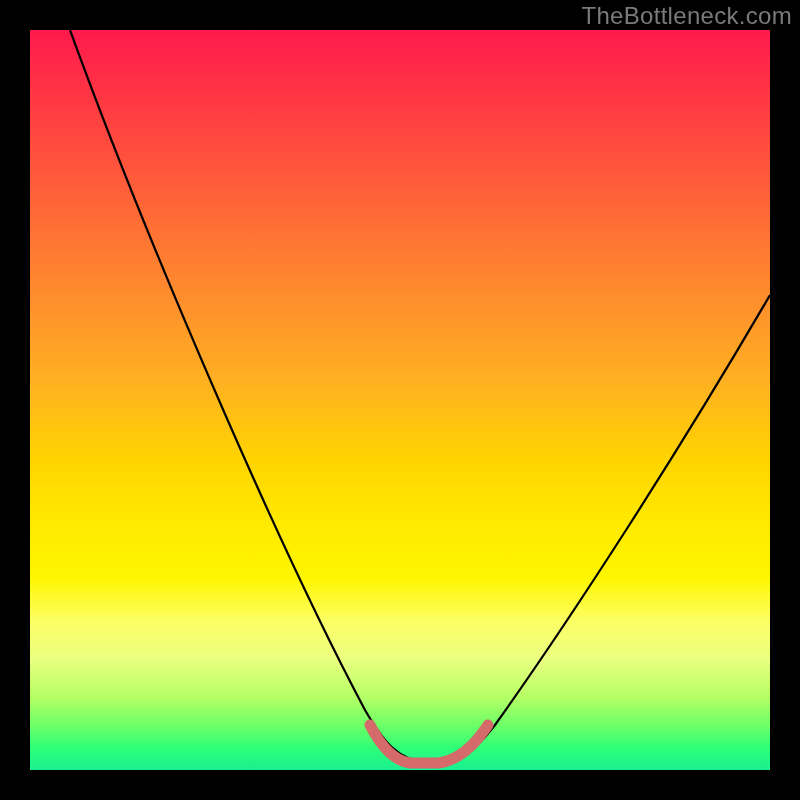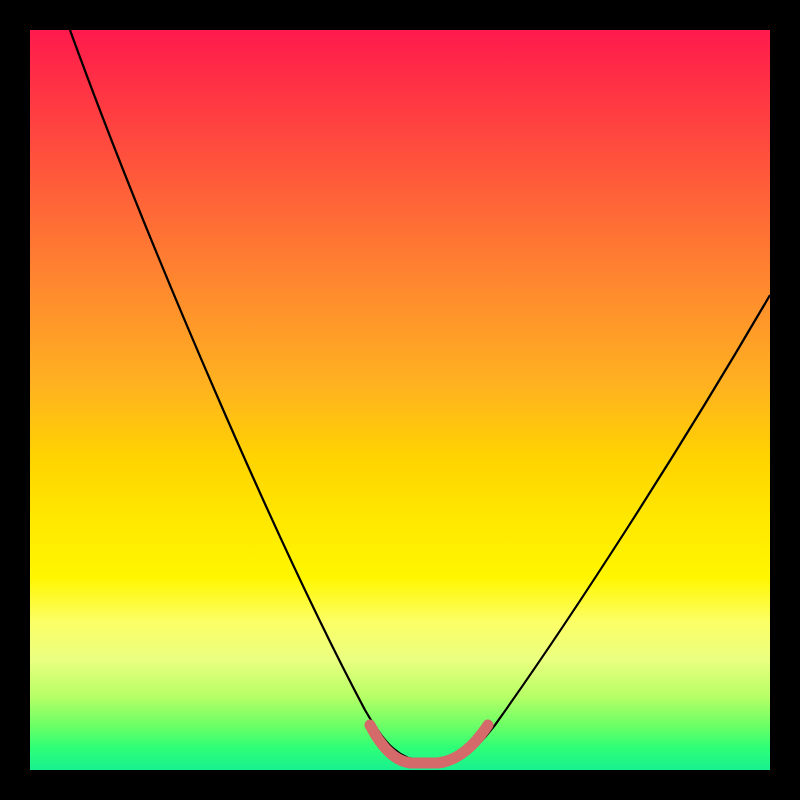--- a/index.html
+++ b/index.html
@@ -58,20 +58,21 @@
     top: 0;
     width: 740px;
     height: 740px;
   }
 </style>
 </head>
 <body>
 
 <div class="frame">
 
+  <div class="watermark">TheBottleneck.com</div>
 
   <div class="plot">
     <svg class="lines" viewBox="0 0 740 740" preserveAspectRatio="none">
 
       <path d="M 40 0
                C 120 220, 250 520, 335 680
                C 355 715, 370 730, 395 732
                C 420 734, 440 728, 465 695
                C 540 590, 650 420, 740 265" fill="none" stroke="#000" stroke-width="2.2"></path>
 

